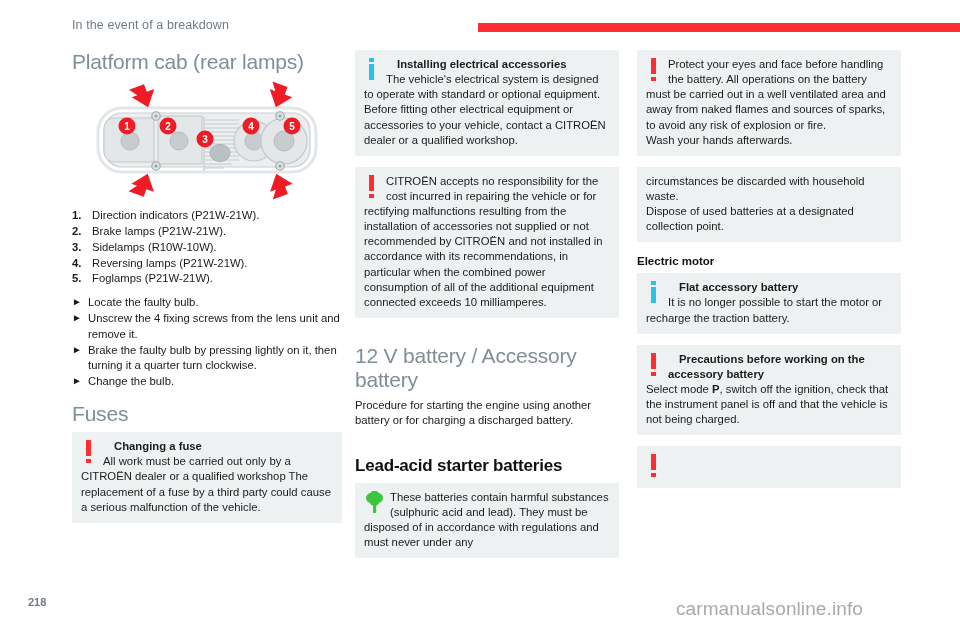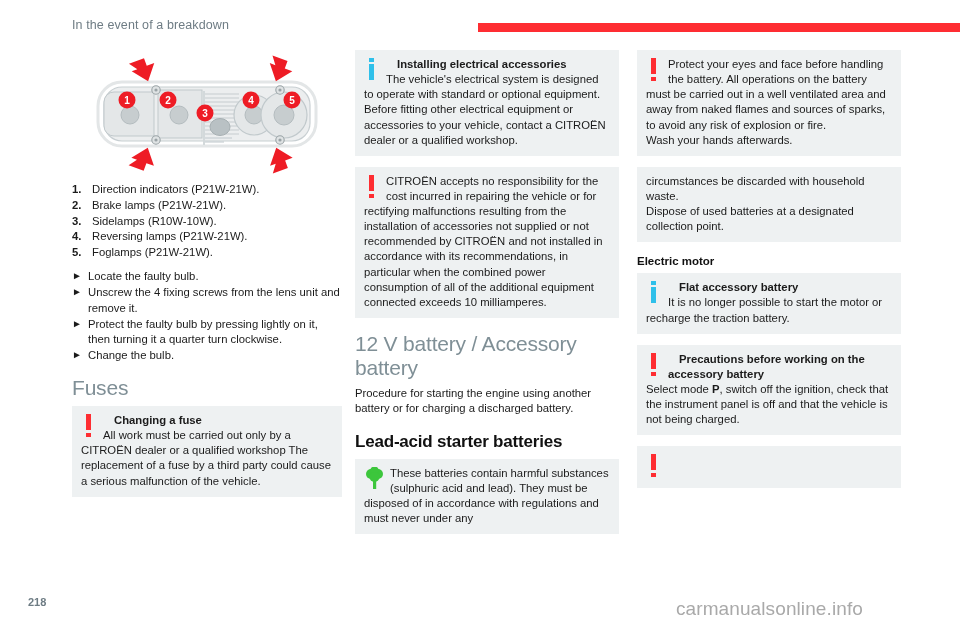--- a/index.html
+++ b/index.html
@@ -114,20 +114,21 @@
 
 <div class="page">
 
   <div class="header">
     <div class="header-title">In the event of a breakdown</div>
     <div class="header-rule"></div>
   </div>
 
   <div class="col col-1">
 
+    <h1 class="sec">Platform cab (rear lamps)</h1>
 
     <div class="diagram">
       <svg width="270" height="120" viewBox="0 0 270 120" xmlns="http://www.w3.org/2000/svg">
 
         <rect x="26" y="28" width="218" height="64" rx="24" ry="24" fill="none" stroke="#e3e6e7" stroke-width="3"></rect>
 
         <rect x="32" y="33" width="206" height="54" rx="18" ry="18" fill="#eceeef" stroke="#c8cfd2" stroke-width="1.2"></rect>
 
         <path d="M42 38 h40 v44 h-40 a10 10 0 0 1 -10 -10 v-24 a10 10 0 0 1 10 -10 z" fill="#e4e7e8" stroke="#c1c9cc" stroke-width="1"></path>
         <circle cx="58" cy="61" r="9" fill="#c7cdcf" stroke="#b4bcbf" stroke-width="1"></circle>
@@ -223,21 +224,21 @@
       <div class="step">
         <span class="tri">►</span>
         <span>Locate the faulty bulb.</span>
       </div>
       <div class="step">
         <span class="tri">►</span>
         <span>Unscrew the 4 fixing screws from the lens unit and remove it.</span>
       </div>
       <div class="step">
         <span class="tri">►</span>
-        <span>Protect the faulty bulb by pressing lightly on it, then turning it a quarter turn clockwise.</span>
+        <span>Brake the faulty bulb by pressing lightly on it, then turning it a quarter turn clockwise.</span>
       </div>
       <div class="step">
         <span class="tri">►</span>
         <span>Change the bulb.</span>
       </div>
     </div>
 
     <h1 class="sec" style="margin-top:12px;">Fuses</h1>
 
     <div class="callout">
@@ -263,25 +264,25 @@
     </div>
 
     <div class="callout">
       <div class="ico ico-warn"></div>
       <div class="ctext">
         <span>CITROËN accepts no responsibility for the cost incurred in repairing the vehicle or for rectifying malfunctions resulting from the installation of accessories not supplied or not recommended by CITROËN and not installed in accordance with its recommendations, in particular when the combined power consumption of all of the additional equipment connected exceeds 10 milliamperes.</span>
       </div>
       <div style="clear:both"></div>
     </div>
 
-    <h1 class="sec" style="margin-top:14px;">12 V battery / Accessory battery</h1>
+    <h1 class="sec" style="margin-top:26px;">12 V battery / Accessory battery</h1>
 
     <p class="body">Procedure for starting the engine using another battery or for charging a discharged battery.</p>
 
-    <h2 class="sub" style="margin-top:16px;">Lead-acid starter batteries</h2>
+    <h2 class="sub" style="margin-top:28px;">Lead-acid starter batteries</h2>
 
     <div class="callout">
       <div class="ico ico-env">
         <svg width="19" height="24" viewBox="0 0 19 24" xmlns="http://www.w3.org/2000/svg">
           <circle cx="6" cy="7" r="5" fill="#3cc63c"></circle>
           <circle cx="13" cy="7" r="5" fill="#3cc63c"></circle>
           <circle cx="9.5" cy="4" r="4.5" fill="#3cc63c"></circle>
           <circle cx="9.5" cy="10" r="5" fill="#3cc63c"></circle>
           <rect x="8" y="11" width="3.2" height="11" fill="#3cc63c"></rect>
         </svg>

